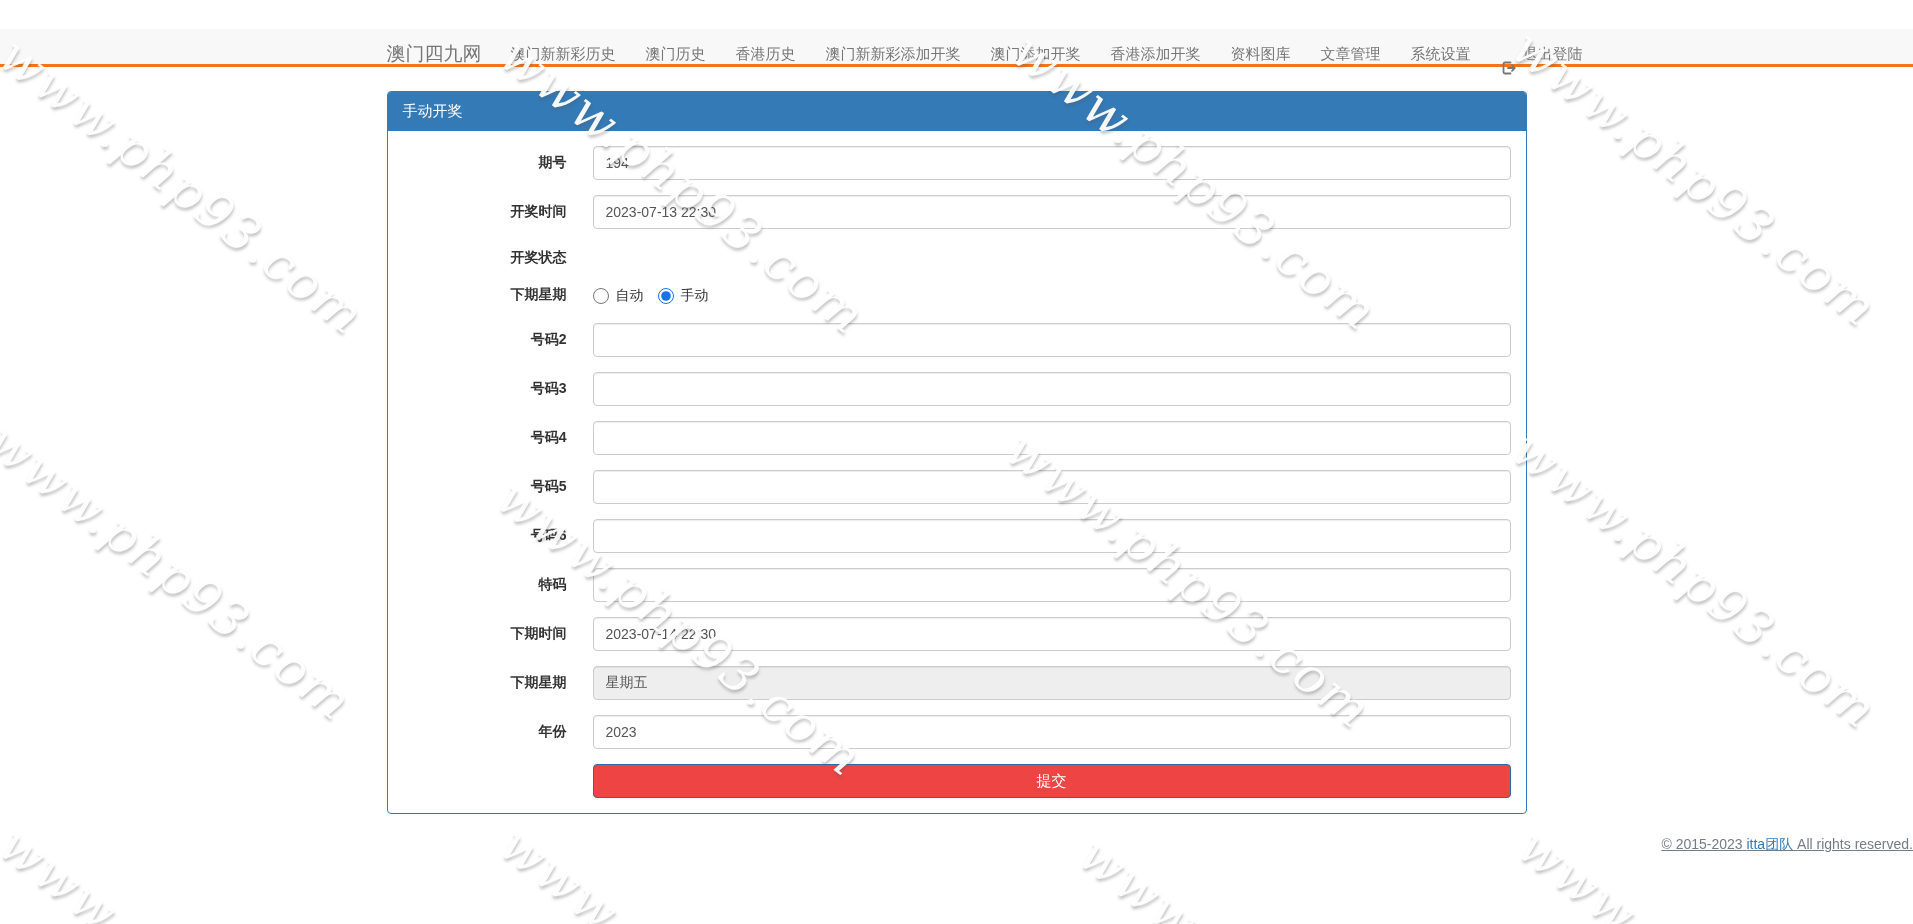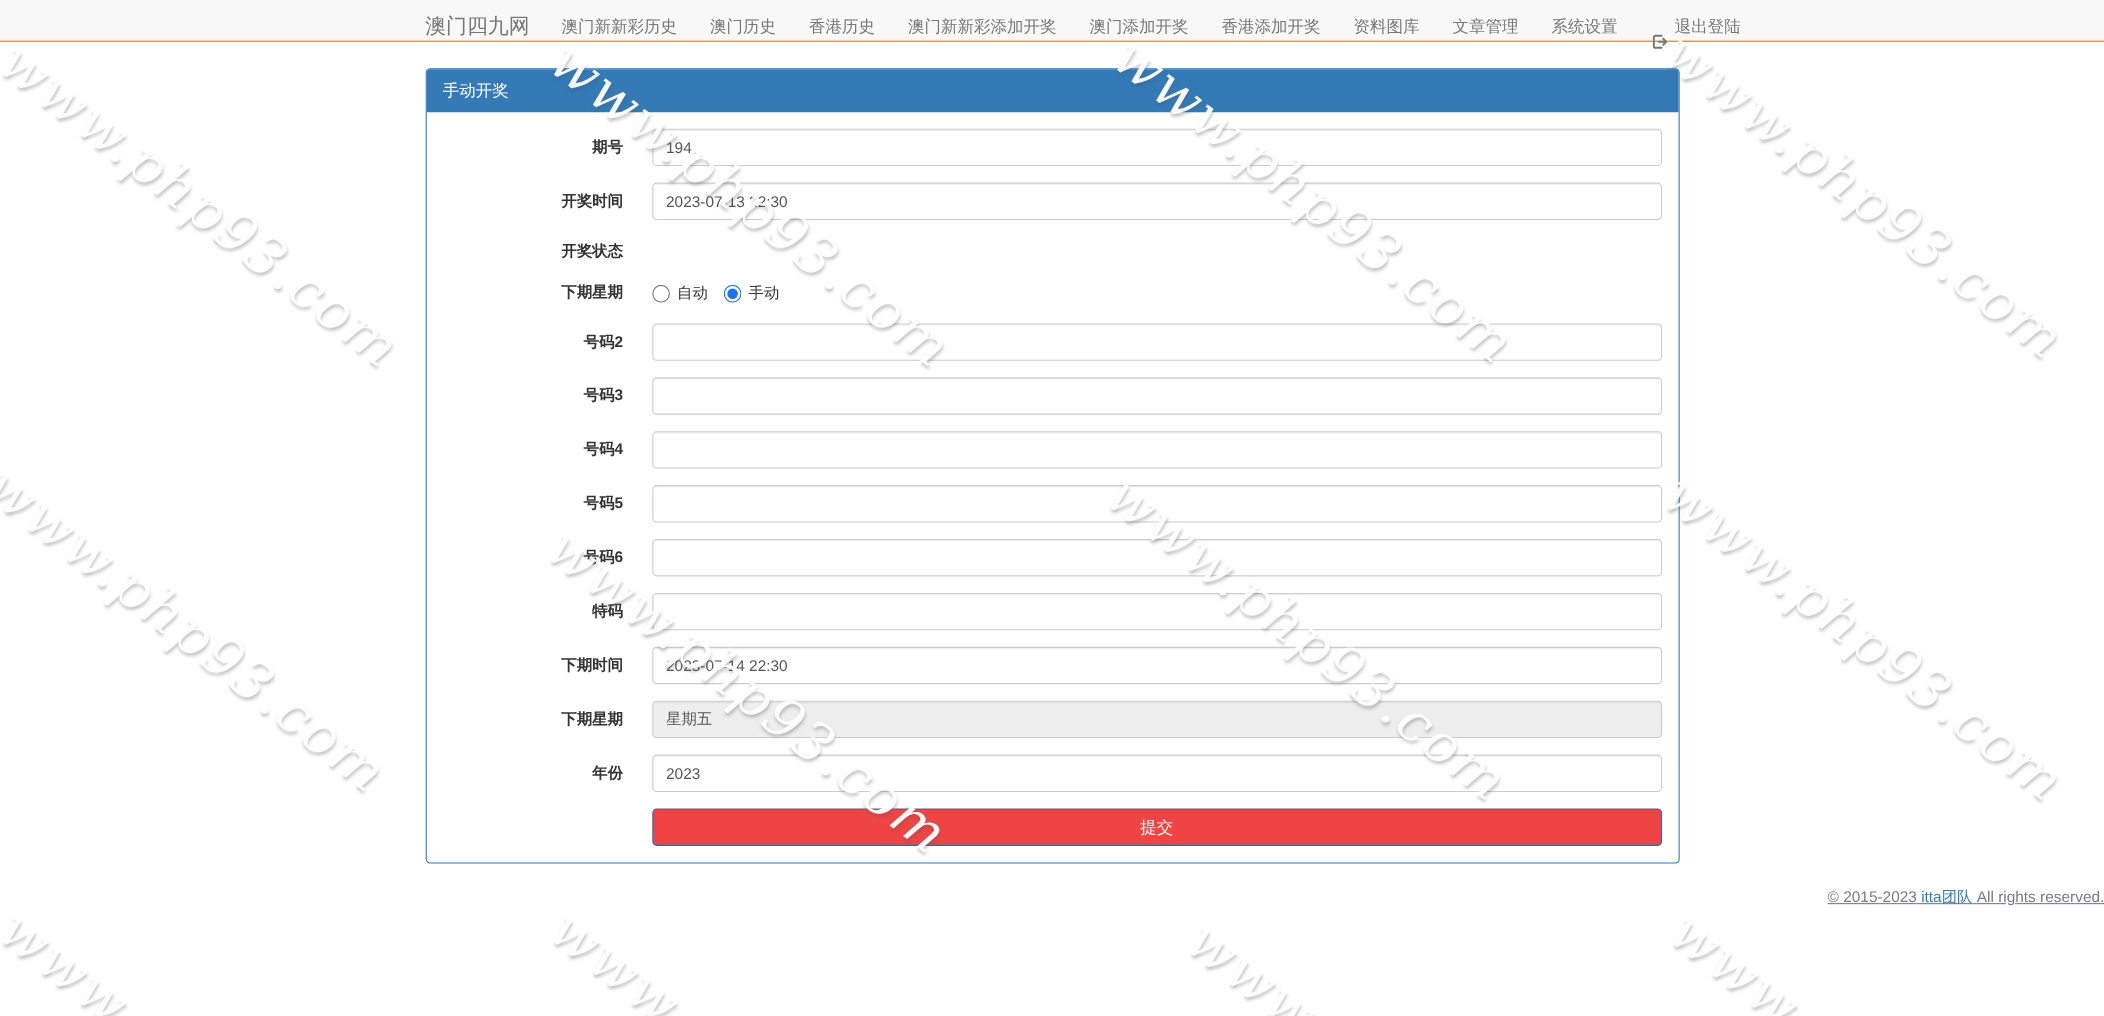--- a/index.html
+++ b/index.html
@@ -8,21 +8,22 @@
     width: 1913px; height: 924px;
     position: relative; overflow: hidden;
     background: #fff;
     font-family: "Liberation Sans", "DejaVu Sans", sans-serif;
     font-size: 14px; color: #333;
   }
 
   
   .navbar {
     height: 38px; background: #f8f8f8;
-    border-bottom: 1px solid #f97316;
+    border-bottom: 3px solid #f97316;
+    margin-top: 29px;
   }
   .navbar-inner {
     width: 1170px; margin: 0 auto; padding: 0 15px;
     display: flex; align-items: stretch;
   }
   .brand {
     font-size: 19px; color: #777; line-height: 50px;
     padding-right: 14px; text-decoration: none; white-space: nowrap;
     cursor: pointer;
   }

